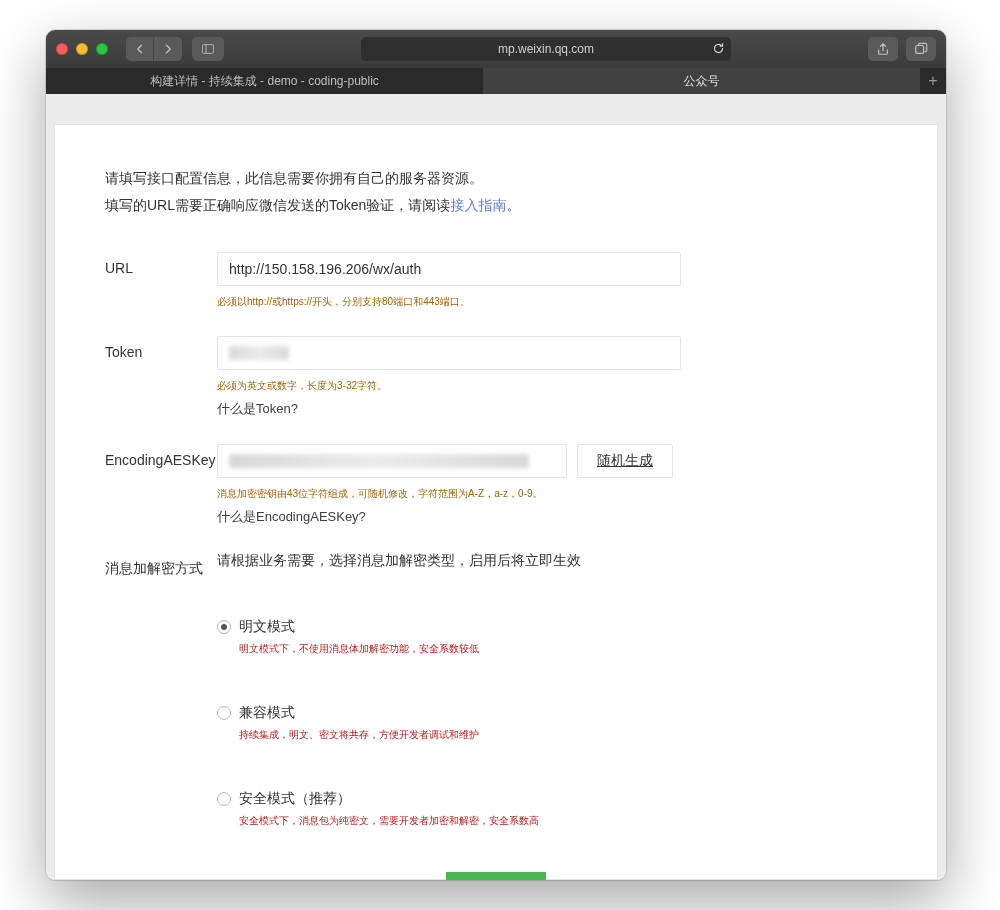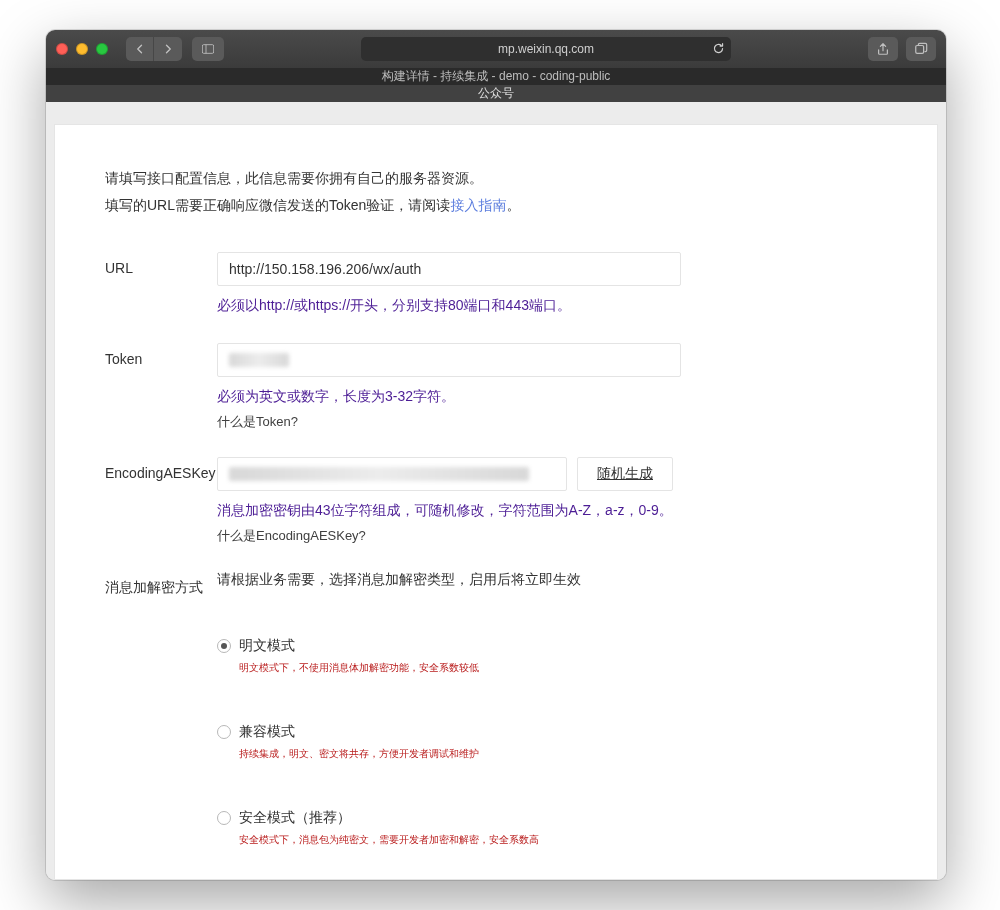--- a/index.html
+++ b/index.html
@@ -82,21 +82,20 @@
   }
   .tb-rbtn svg { width: 14px; height: 14px; }
 
   
   .tabstrip {
     height: 26px;
     background: #2a2a2a;
     display: flex;
     color: #bdbdbd;
     font-size: 12px;
-    flex-direction: column;
   }
   .tab { flex: 1; display: flex; align-items: center; justify-content: center; position: relative; }
   .tab.active { background: #414141; color: #e0e0e0; }
   .newtab { width: 26px; display: flex; align-items: center; justify-content: center; color: #999; font-size: 16px; }
 
   
   .viewport {
     flex: 1;
     background: #ececec;
     overflow: hidden;
@@ -146,21 +145,21 @@
     margin-left: 10px;
     border: 1px solid #e4e4e4;
     background: #fff;
     font-size: 14px; color: #333;
     vertical-align: middle;
     cursor: pointer;
     border-radius: 2px;
     text-decoration: underline;
   }
 
-  .hint { color: #4c1d95; font-size: 14px; margin-top: 8px; line-height: 1.6; }
+  .hint { color: #a16207; font-size: 10px; margin-top: 8px; line-height: 1.6; }
   .hint a, .help-link { color: #404040; text-decoration: none; font-size: 13px; display: inline-block; margin-top: 6px; }
 
   .radio-opt { margin-bottom: 14px; }
   .radio-line { display: flex; align-items: center; gap: 8px; margin-top: 48px; }
   .fake-radio {
     width: 14px; height: 14px; border-radius: 50%;
     border: 1px solid #b8b8b8; background: #fff;
     display: inline-flex; align-items: center; justify-content: center;
   }
   .fake-radio.selected::after {

